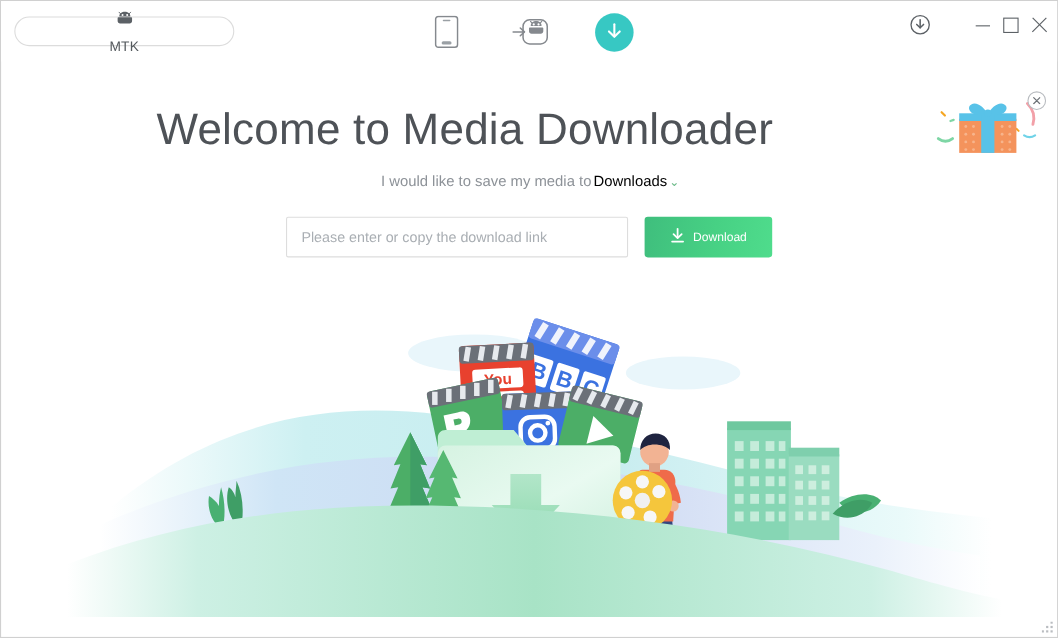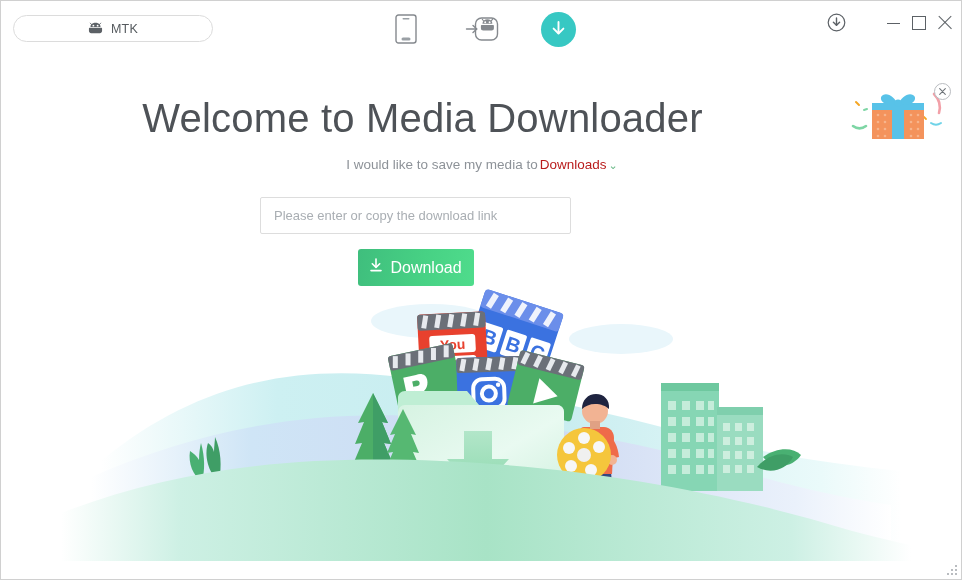--- a/index.html
+++ b/index.html
@@ -39,20 +39,21 @@
     height: 27px;
     box-sizing: border-box;
     border: 1px solid #dcdcdc;
     border-radius: 14px;
     background: #fff;
     display: flex;
     align-items: center;
     justify-content: center;
     gap: 8px;
     cursor: pointer;
+    flex-direction: column;
   }
   .device-pill .label {
     font-size: 12.5px;
     color: #555a5e;
     letter-spacing: .2px;
   }
   .android-ic { display: block; }
 
   .center-tools {
     position: absolute;
@@ -110,39 +111,38 @@
   }
   .hero-sub {
     position: absolute;
     left: 0; top: 156px;
     width: 962px;
     text-align: center;
     font-size: 13.5px;
     color: #8d9298;
   }
   .hero-sub .folder-link {
-    color: #b91c1c;
+    color: #000000;
     cursor: pointer;
     margin-left: 2px;
     text-align: center;
   }
   .hero-sub .caret {
     color: #6bba88;
     font-size: 11px;
     margin-left: 2px;
   }
 
   
   .input-row {
     position: absolute;
     left: 259px; top: 196px;
     display: flex;
     align-items: center;
     gap: 15px;
-    flex-direction: column;
   }
   .link-input {
     width: 311px;
     height: 37px;
     box-sizing: border-box;
     padding: 0 13px;
     border: 1px solid #dddddd;
     border-radius: 2px;
     font-size: 13px;
     color: #51565b;
@@ -150,21 +150,21 @@
     outline: none;
     font-family: "Liberation Sans", sans-serif;
   }
   .link-input::placeholder { color: #a9aeb3; }
   .dl-button {
     width: 116px; height: 37px;
     border: none;
     border-radius: 3px;
     background: linear-gradient(100deg, #3fbe7d 0%, #47d184 55%, #4fdc8c 100%);
     color: #ffffff;
-    font-size: 16px;
+    font-size: 11px;
     font-family: "Liberation Sans", sans-serif;
     display: flex;
     align-items: center;
     justify-content: center;
     gap: 7px;
     cursor: pointer;
   }
 
   
   .gift-promo {

